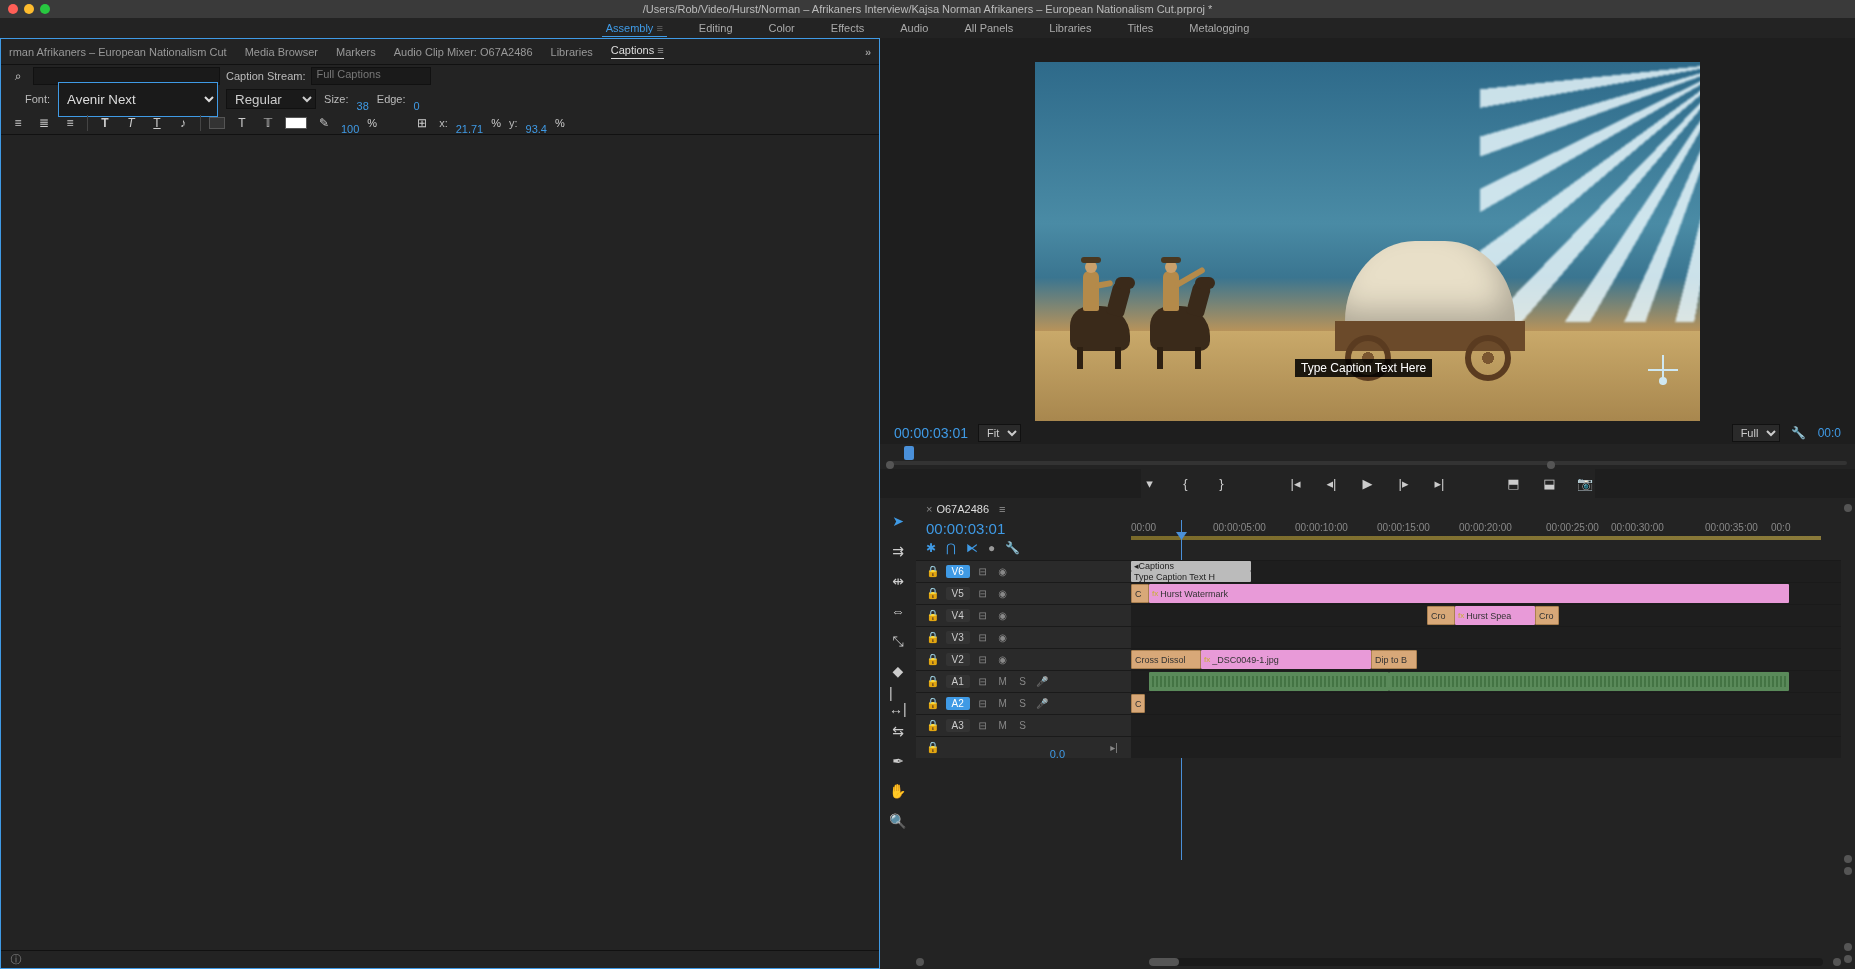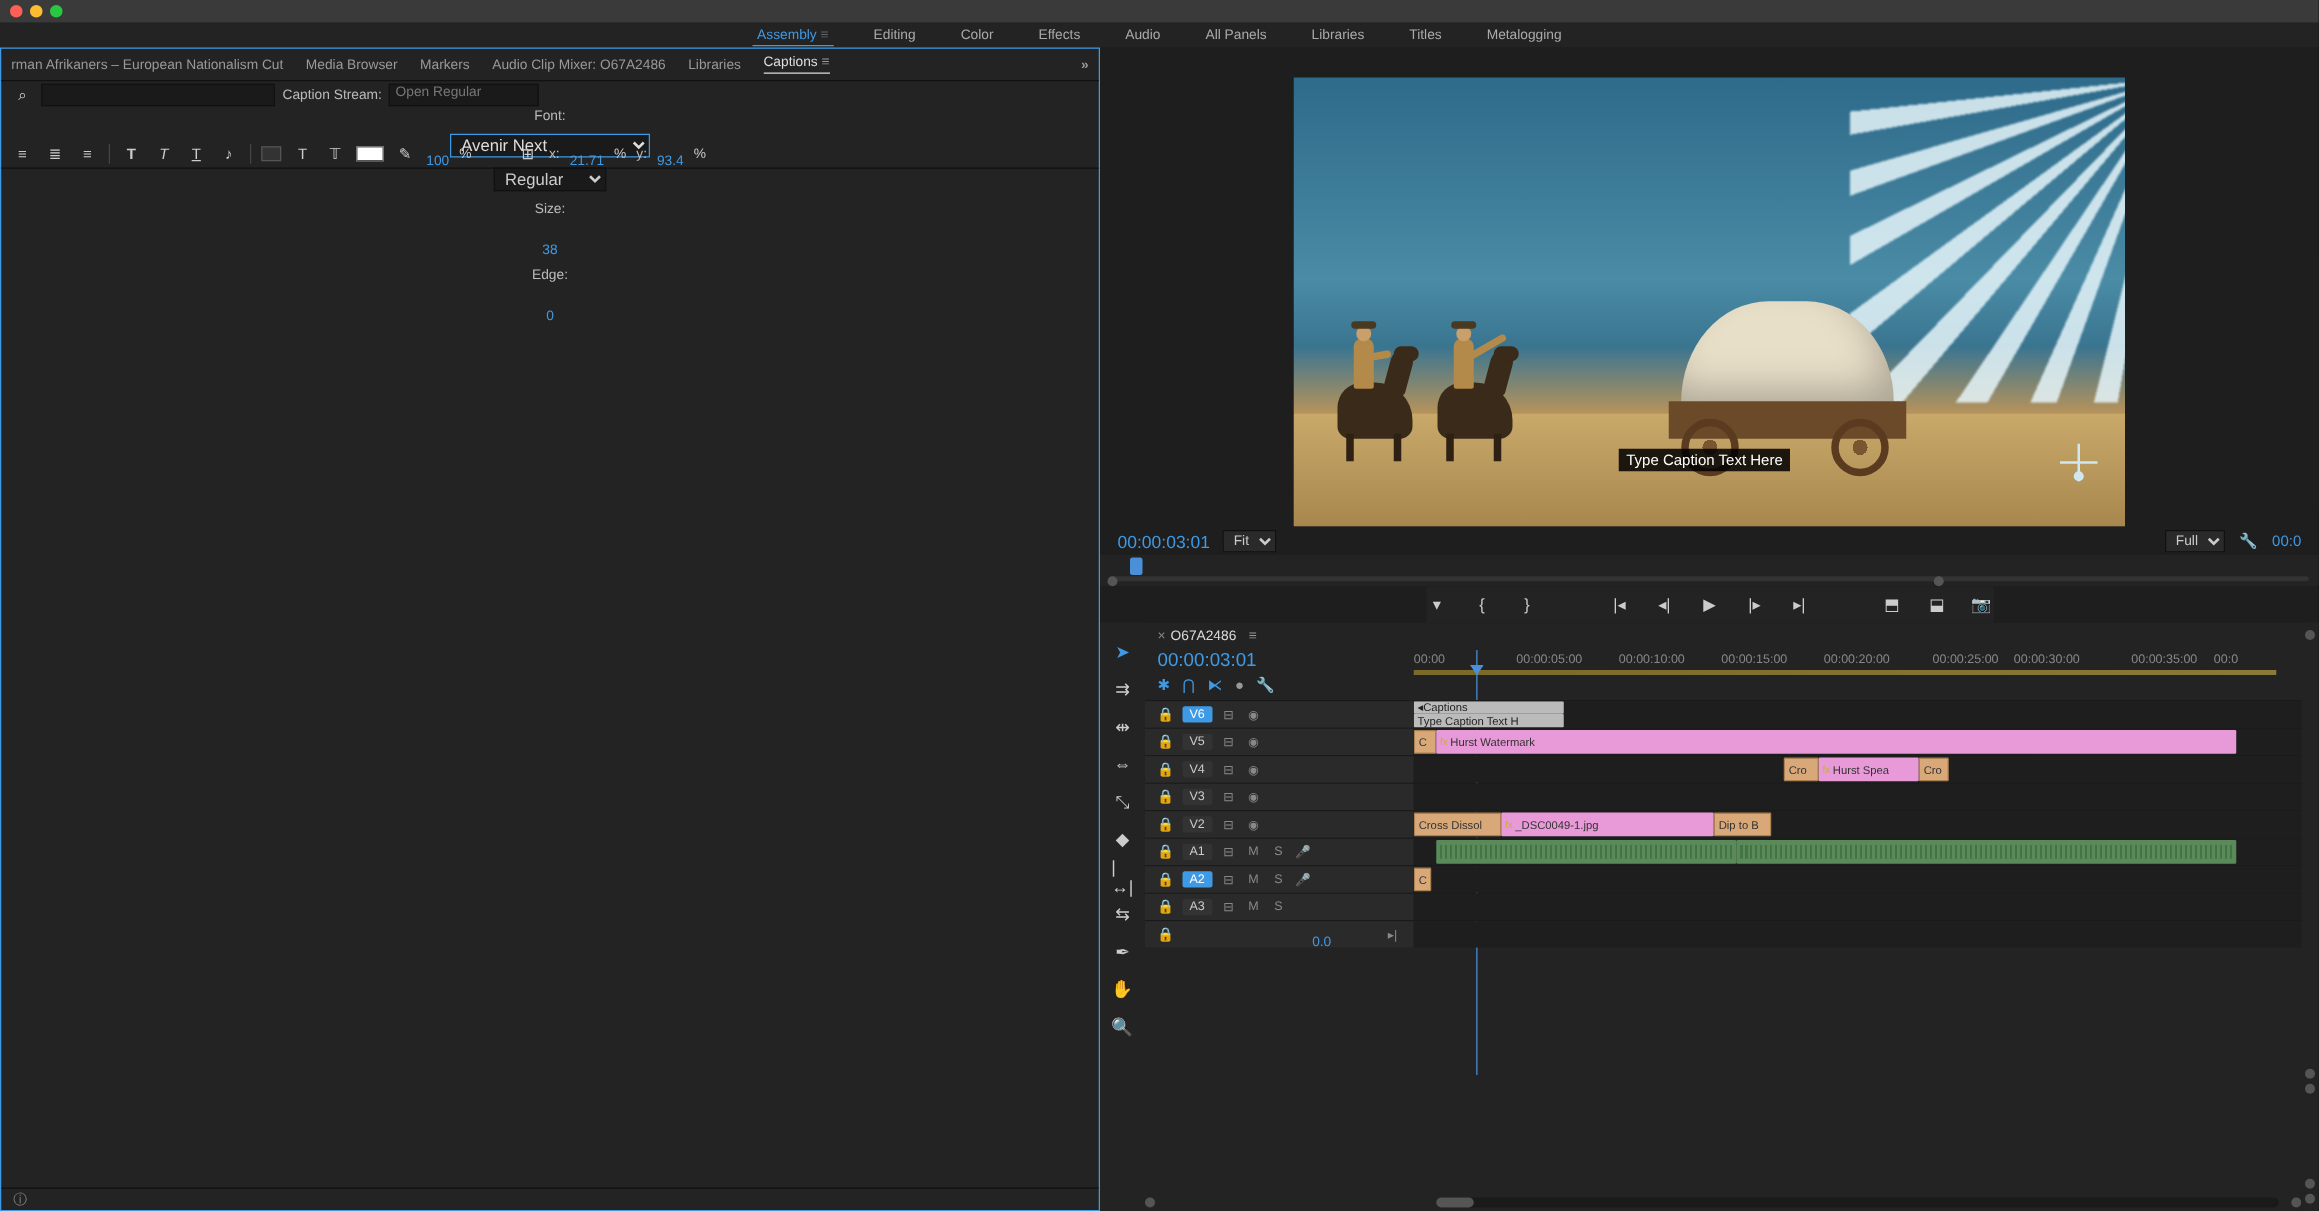--- a/index.html
+++ b/index.html
@@ -19,21 +19,21 @@
 .panel-tabs .tab { cursor:pointer; white-space:nowrap;}
 .panel-tabs .tab.active { color:#ddd; border-bottom:1px solid #ddd; padding-bottom:2px;}
 .panel-tabs .overflow{margin-left:auto; font-weight:bold;}
 .panel-tabs .menu-icon{font-size:11px;color:#999;}
 .caption-row { height:22px; display:flex; align-items:center; gap:6px; padding:0 8px;}
 .search-glass { font-size:12px; color:#888;}
 .search-input { background:#1a1a1a; border:1px solid #111; height:18px; flex:0 0 150px; color:#ccc; padding:0 4px;}
 .label { color:#bbb;}
 .dim-label{color:#777;}
 .select-box { background:#1a1a1a; border:1px solid #111; height:18px; color:#777; padding:0 4px; min-width:120px;}
-.font-row { height:24px; display:flex; align-items:center; gap:8px; padding:0 12px;flex-direction:column;}
+.font-row { height:24px; display:flex; align-items:center; gap:8px; padding:0 24px;}
 .font-select { background:#1a1a1a; border:1px solid #3f9ae5; height:35px; color:#ddd; padding:0 4px; min-width:160px;}
 .weight-select { background:#1a1a1a; border:1px solid #111; height:20px; color:#ccc; padding:0 4px; min-width:90px;}
 .blue-val { color:#3f9ae5;margin-top:13px;}
 .toolbar-row { height:24px; display:flex; align-items:center; gap:8px; padding:0 8px; border-bottom:1px solid #111;}
 .btn-icon { width:18px; height:18px; display:inline-flex; align-items:center; justify-content:center; color:#ccc; cursor:pointer; font-size:12px;}
 .color-swatch { width:22px; height:12px; background:#fff; display:inline-block; border:1px solid #555;}
 .color-swatch-dark{width:16px;height:12px;background:#333;border:1px solid #555;display:inline-block;}
 .sep { width:1px; height:16px; background:#444;}
 .right-pane { flex:1; display:flex; flex-direction:column; }
 .program-header { height:26px; display:flex; align-items:center; gap:16px; padding:0 10px; color:#aaa; border-bottom:1px solid #111; background:#232323;}
@@ -121,20 +121,21 @@
 </style>
 </head>
 <body>
 
 <div class="titlebar">
   <div class="traffic">
     <div class="dot close-d"></div>
     <div class="dot min-d"></div>
     <div class="dot max-d"></div>
   </div>
+  <div class="titlebar-text">/Users/Rob/Video/Hurst/Norman – Afrikaners Interview/Kajsa Norman Afrikaners – European Nationalism Cut.prproj *</div>
 </div>
 
 <div class="workspace-bar">
   <span class="ws active"><span>Assembly</span> <span class="ws-sep">≡</span></span>
   <span class="ws">Editing</span>
   <span class="ws">Color</span>
   <span class="ws">Effects</span>
   <span class="ws">Audio</span>
   <span class="ws">All Panels</span>
   <span class="ws">Libraries</span>
@@ -151,21 +152,21 @@
       <span class="tab">Markers</span>
       <span class="tab">Audio Clip Mixer: O67A2486</span>
       <span class="tab">Libraries</span>
       <span class="tab active"><span>Captions</span> <span class="menu-icon">≡</span></span>
       <span class="overflow">»</span>
     </div>
     <div class="caption-row">
       <span class="search-glass btn-icon">⌕</span>
       <input class="search-input" style="">
       <span class="label">Caption Stream:</span>
-      <span class="select-box"><span class="dim-label">Open Regular</span></span>
+      <span class="select-box"><span class="dim-label">Full Captions</span></span>
     </div>
     <div class="font-row">
       <span class="label">Font:</span>
       <select class="font-select"><option>Avenir Next</option></select>
       <select class="weight-select"><option>Regular</option></select>
       <span class="label">Size:</span>
       <span class="blue-val">38</span>
       <span class="label">Edge:</span>
       <span class="blue-val">0</span>
     </div>

